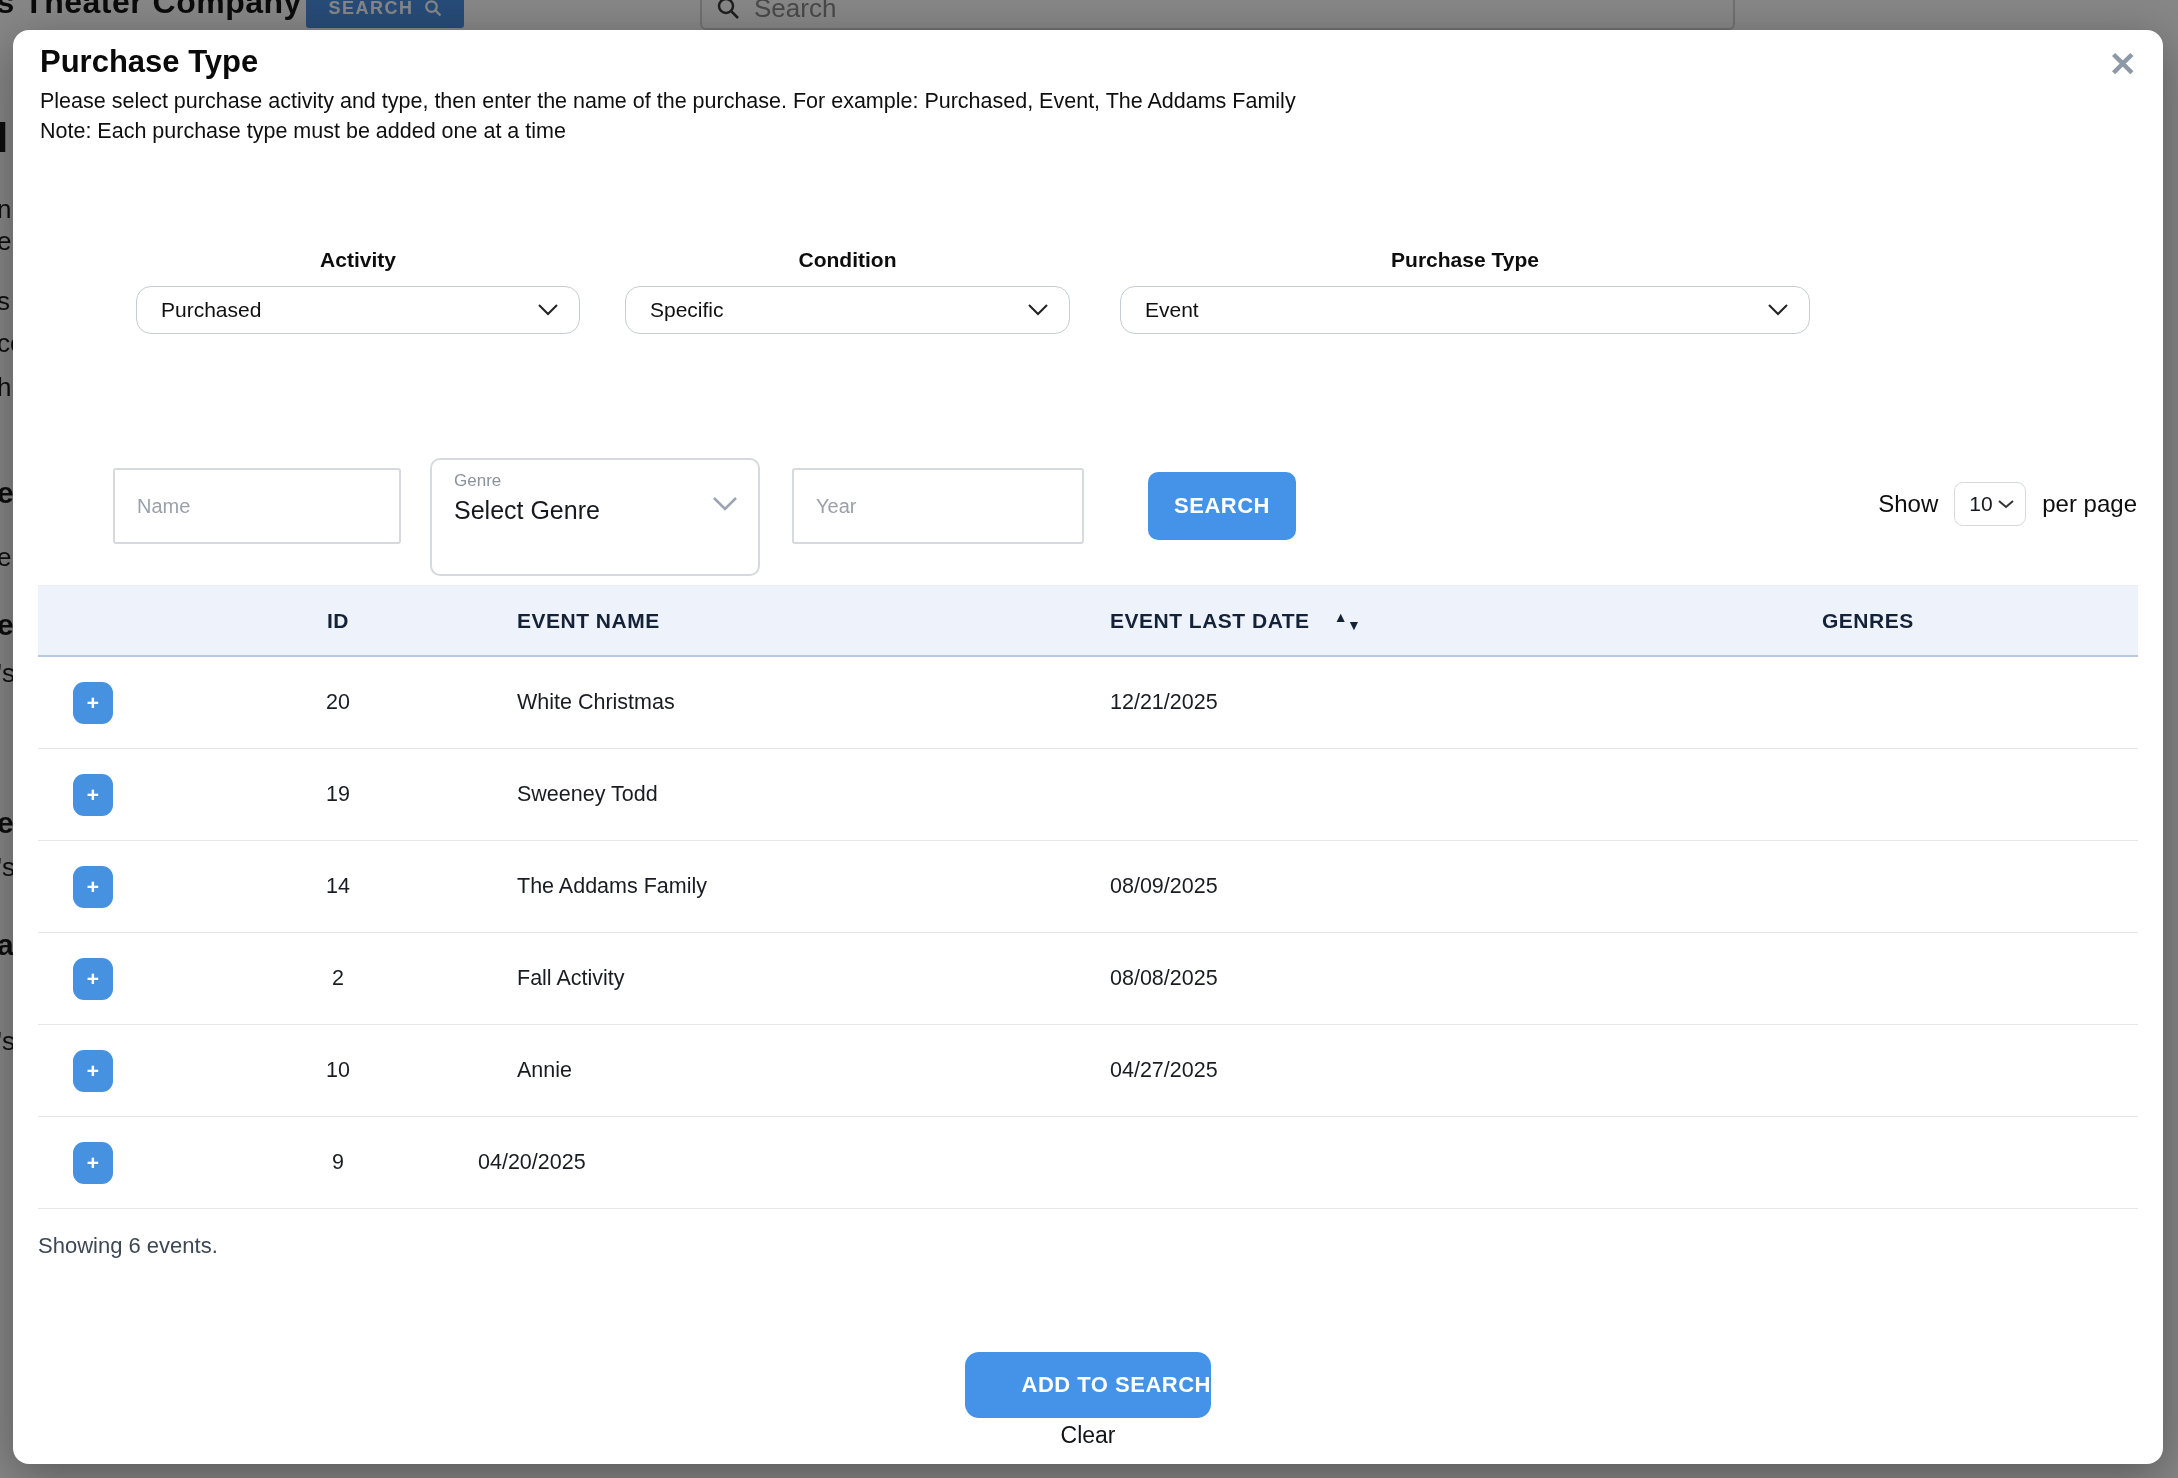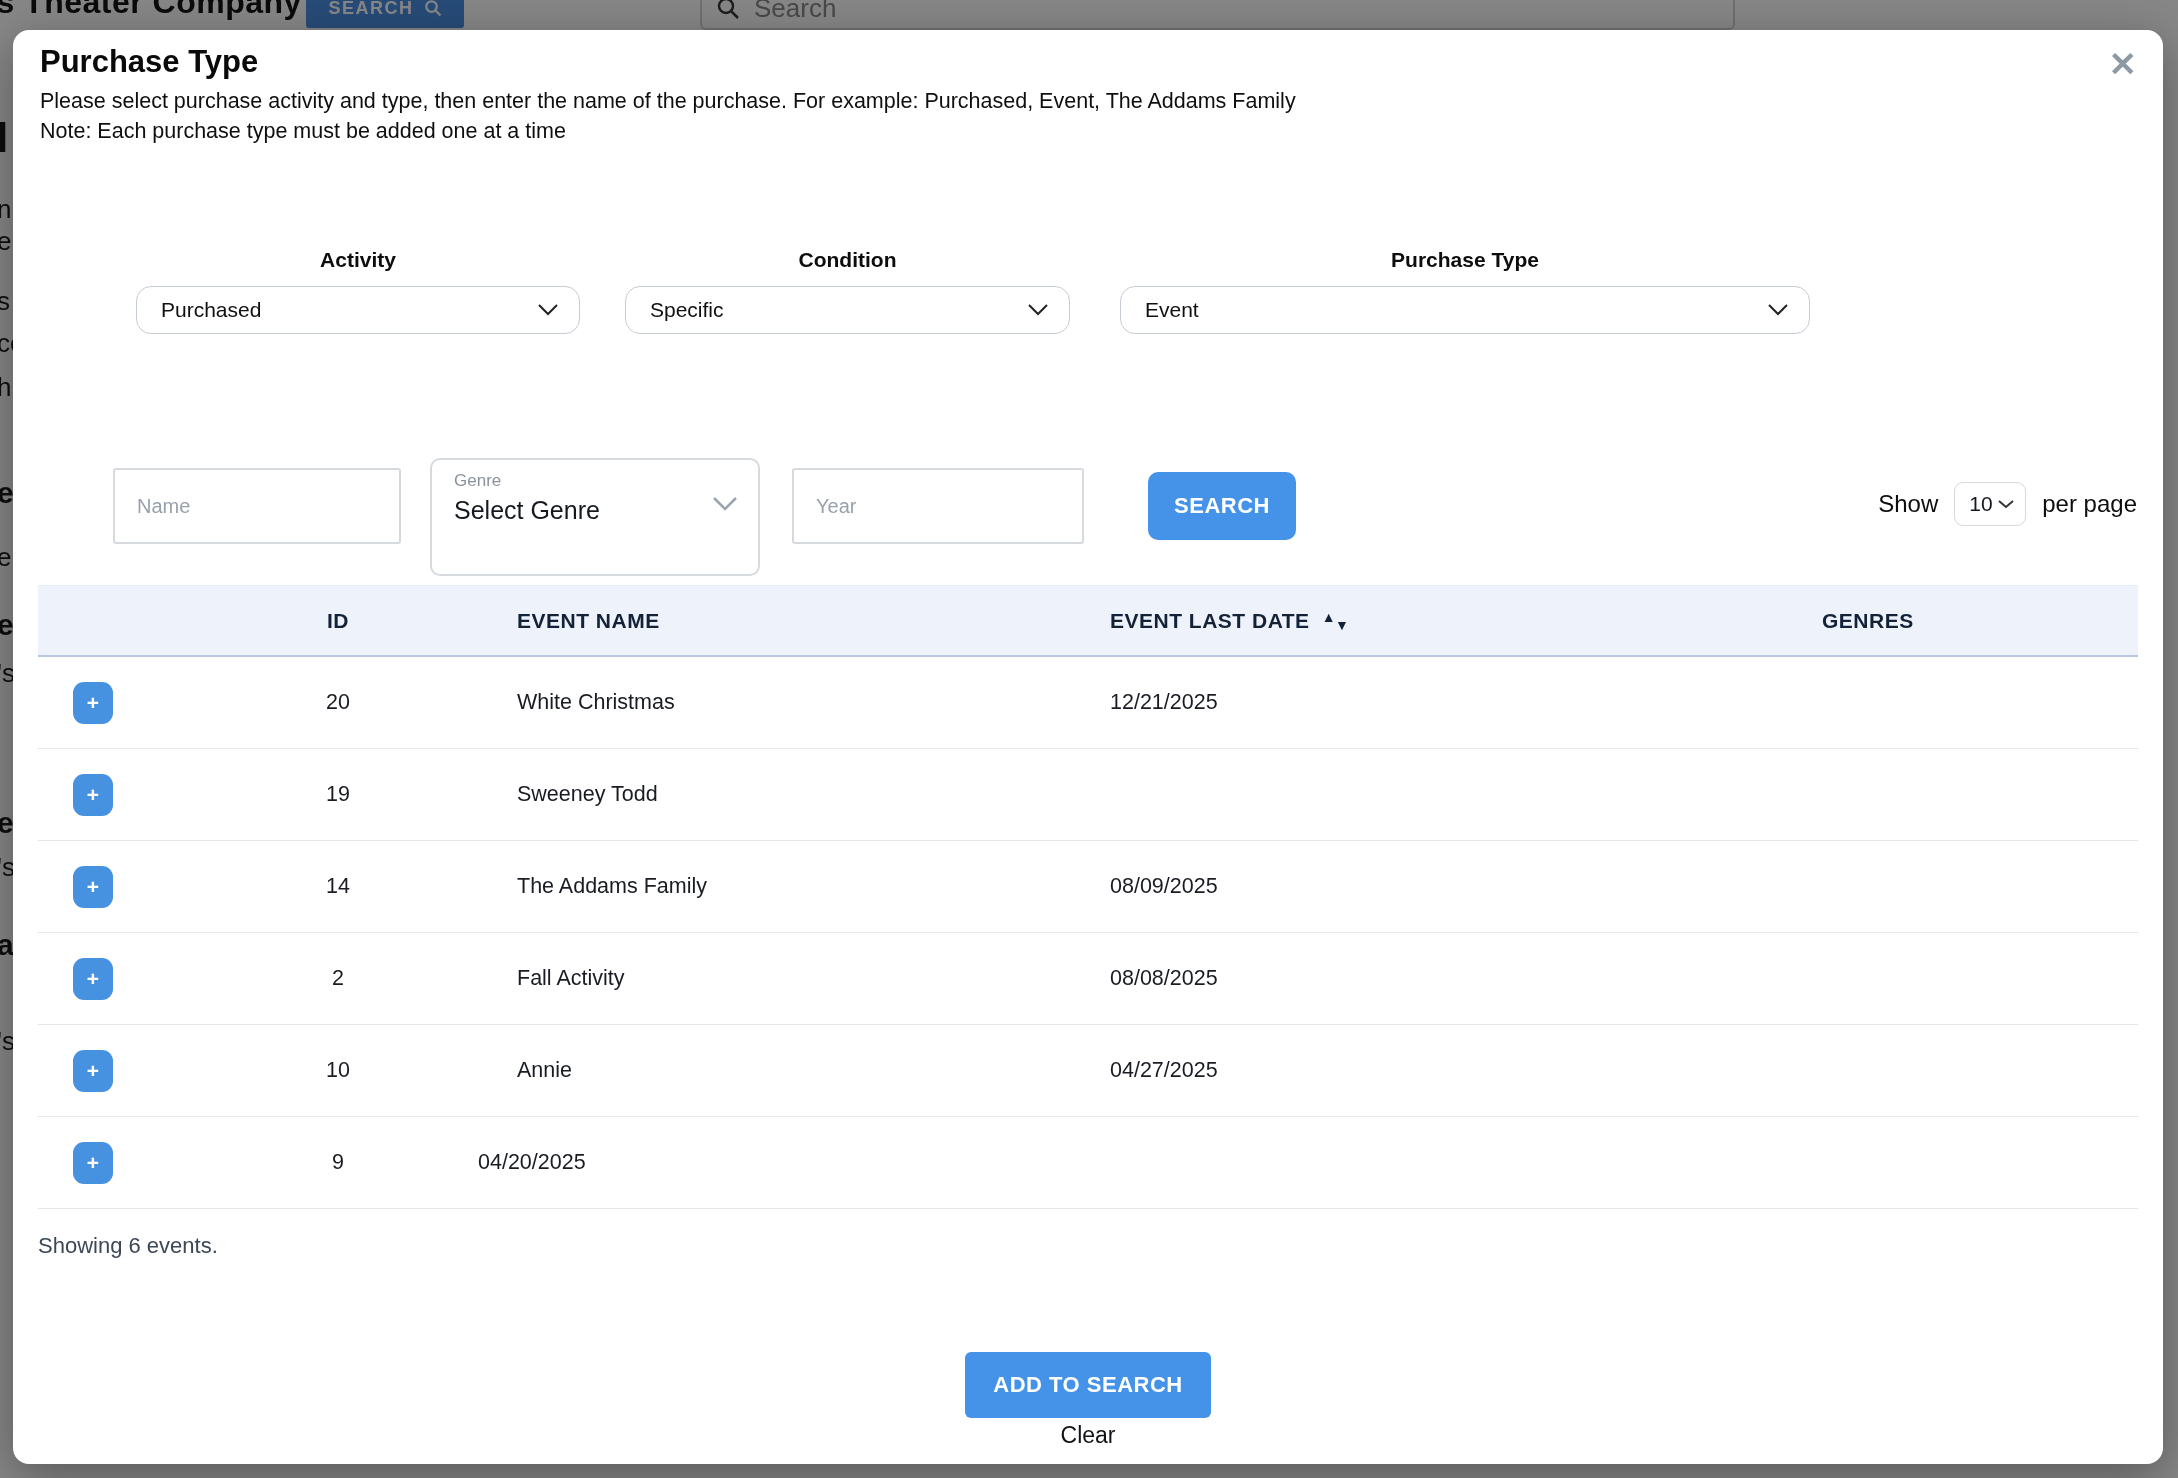--- a/index.html
+++ b/index.html
@@ -66,37 +66,37 @@
     font-size:21px; color:#15191f; cursor:pointer; background:#fff; }
 
   
   .table { position:absolute; left:25px; top:555px; width:2100px; }
   .grid-row { display:grid; grid-template-columns:160px 280px 632px 712px 1fr; align-items:center; }
   .thead { height:72px; background:#edf2fb; border-top:1px solid #e8edf7;
     border-bottom:2px solid #b9c8e0; }
   .th { font-size:21px; font-weight:700; color:#142238; letter-spacing:.5px; }
   .th-id { text-align:center; }
   .th-name { padding-left:39px; }
-  .th-date { display:flex; align-items:center; gap:12px; cursor:pointer; }
+  .th-date { display:flex; align-items:center; gap:24px; cursor:pointer; }
   .sort { display:inline-flex; font-size:14px; color:#142238; line-height:1; }
   .sort .up { position:relative; top:-4px; }
   .sort .dn { position:relative; top:4px; margin-left:-1px; }
   .trow { height:92px; border-bottom:1px solid #e7e7e7; font-size:21.5px; color:#191c22; }
   .td-id { text-align:center; }
   .td-name { padding-left:39px; }
   .plus-btn { width:40px; height:42px; margin-left:35px; background:#4792e0; border:none;
     border-radius:11px; color:#fff; font-size:21px; font-weight:800; cursor:pointer;
     display:flex; align-items:center; justify-content:center; font-family:inherit; }
   .summary { position:absolute; left:25px; top:1203px; font-size:22px; color:#3d4856; }
 
   
   .add-btn { position:absolute; left:50%; transform:translateX(-50%); top:1322px;
-    width:246px; height:66px; background:#4493e9; border:none; border-radius:6px;
+    width:246px; height:66px; background:#4493e9; border:none; border-radius:14px;
     color:#fff; font-weight:800; font-size:22px; letter-spacing:.5px; cursor:pointer;
-    font-family:inherit; }
+    font-family:inherit;text-align:right; }
   .clear-link { position:absolute; left:50%; transform:translateX(-50%); top:1392px;
     font-size:23px; color:#101418; cursor:pointer; }
 </style>
 </head>
 <body>
 
 <div class="backdrop">
   <div class="topbar">
     <div class="brand">pens Theater Company</div>
     <button class="topbar-search-btn">

